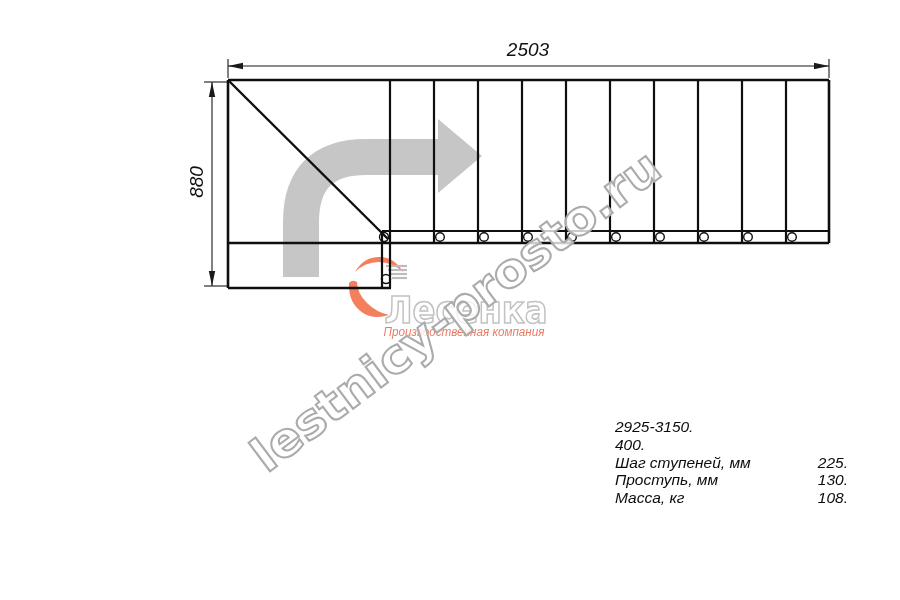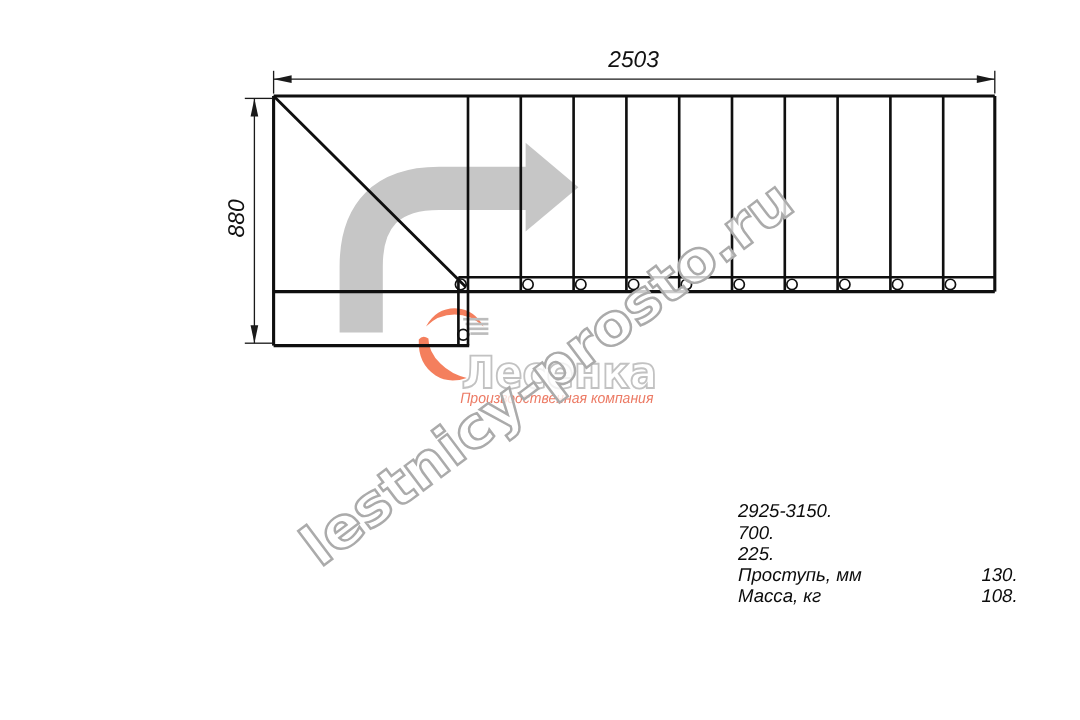--- a/index.html
+++ b/index.html
@@ -98,23 +98,24 @@
     </g>
 
     <text x="456" y="327" text-anchor="middle" transform="rotate(-37 456 311)" font-size="47" font-weight="bold" font-family="'DejaVu Sans',sans-serif" textLength="498" lengthAdjust="spacingAndGlyphs" fill="#ffffff" fill-opacity="0.78" stroke="#ababab" stroke-width="2">lestnicy-prosto.ru</text>
   </svg>
 
   <div class="specs">
     <div class="spec-row">
       <span class="val">2925-3150.</span>
     </div>
     <div class="spec-row">
-      <span class="val">700.</span>
+      <span class="val">400.</span>
     </div>
     <div class="spec-row">
+      <span>Шаг ступеней, мм</span>
       <span class="val">225.</span>
     </div>
     <div class="spec-row">
       <span>Проступь, мм</span>
       <span class="val">130.</span>
     </div>
     <div class="spec-row">
       <span>Масса, кг</span>
       <span class="val">108.</span>
     </div>

